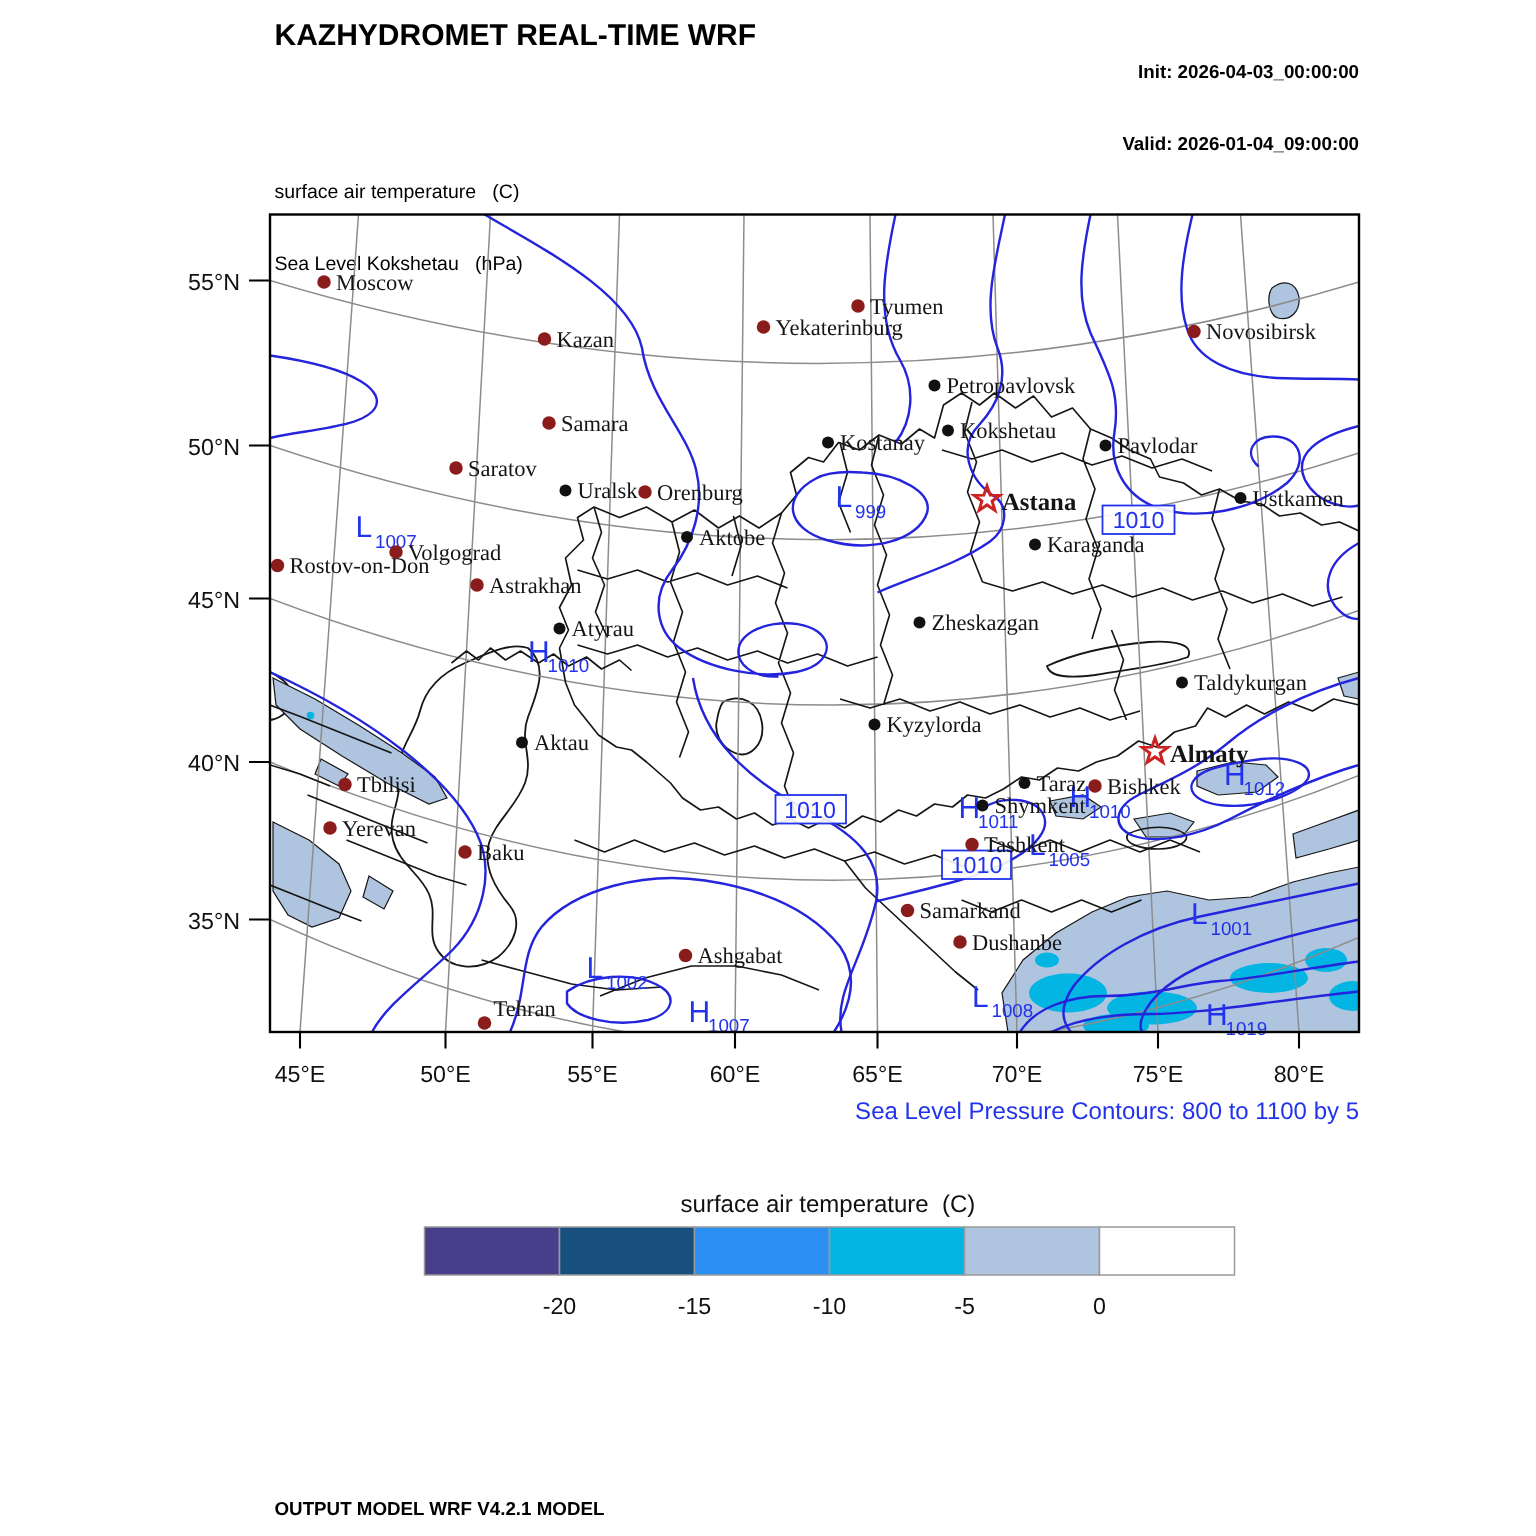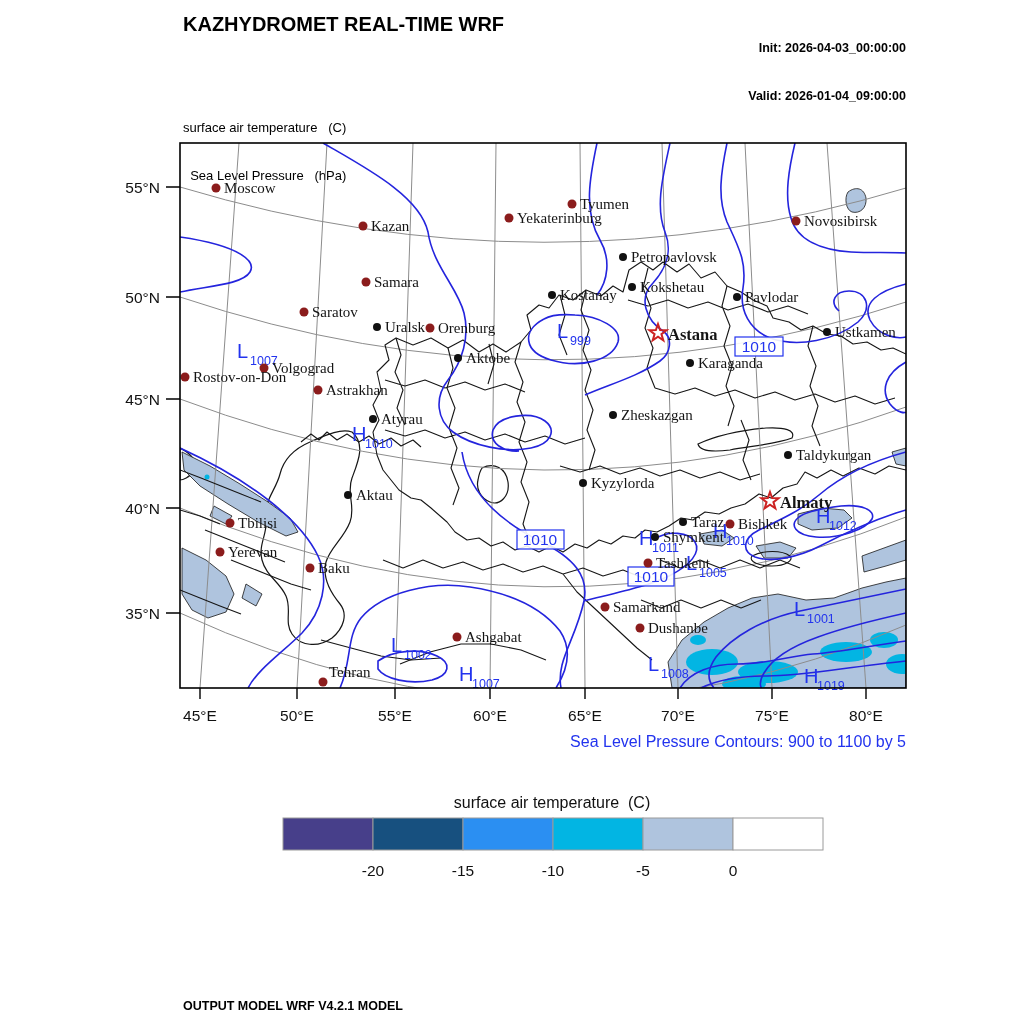--- a/index.html
+++ b/index.html
@@ -1,18 +1,18 @@
 <!DOCTYPE html>
 <html><head>
 <meta charset="utf-8">
 <style>
   html,body{margin:0;padding:0;background:#fff;}
   #stage{position:relative;width:1024px;height:1024px;background:#fff;overflow:hidden;
          font-family:"Liberation Sans",sans-serif;}
-  .abs{position:absolute;white-space:pre;text-align:right;}
+  .abs{position:absolute;white-space:pre;}
   #title{left:183px;top:13px;font-size:20px;font-weight:bold;color:#000;}
   #initvalid{right:118px;top:8px;text-align:right;font-size:12.5px;font-weight:bold;line-height:16px;color:#000;margin-left:34px;}
   #layers{left:183px;top:88px;font-size:13px;color:#000;line-height:16px;}
   #contournote{right:118px;top:733px;font-size:16px;color:#2233ee;}
   #footer{left:183px;top:966px;font-size:12.5px;font-weight:bold;line-height:16px;color:#000;}
   svg text{font-family:"Liberation Sans",sans-serif;}
   .grid path{stroke:#8c8c8c;stroke-width:1;fill:none;}
   .bord path{stroke:#161616;stroke-width:1.1;fill:none;stroke-linejoin:round;}
   .lake{stroke:#161616;stroke-width:1.2;fill:#ffffff;}
   .contour path{stroke:#2424dd;stroke-width:1.6;fill:none;stroke-linejoin:round;}
@@ -39,21 +39,21 @@
 
 <div id="stage">
 
   <div id="title" class="abs">KAZHYDROMET REAL-TIME WRF</div>
   <div id="initvalid" class="abs">
     <div>Init: 2026-04-03_00:00:00</div>
     <div>Valid: 2026-01-04_09:00:00</div>
   </div>
   <div id="layers" class="abs">
     <div>surface air temperature   (C)</div>
-    <div>Sea Level Pressure   (hPa)</div>
+    <div>Sea Level Kokshetau   (hPa)</div>
   </div>
 
   <svg width="1024" height="1024" viewBox="0 0 1024 1024" style="position:absolute;left:0;top:0">
     <defs>
         <clipPath id="mc">
           <rect x="180" y="143" width="726" height="545"></rect>
         </clipPath>
       </defs>
 
     <g clip-path="url(#mc)">
@@ -373,20 +373,20 @@
       <rect class="cbseg" x="643" y="818" width="90" height="32" fill="#afc4de"></rect>
       <rect class="cbseg" x="733" y="818" width="90" height="32" fill="#ffffff"></rect>
       <text class="cbl" x="373" y="876">-20</text>
       <text class="cbl" x="463" y="876">-15</text>
       <text class="cbl" x="553" y="876">-10</text>
       <text class="cbl" x="643" y="876">-5</text>
       <text class="cbl" x="733" y="876">0</text>
     </g>
   </svg>
 
-  <div id="contournote" class="abs">Sea Level Pressure Contours: 900 to 1100 by 5</div>
+  <div id="contournote" class="abs">Sea Level Pressure Contours: 800 to 1100 by 5</div>
 
   <div id="footer" class="abs">
     <div>OUTPUT MODEL WRF V4.2.1 MODEL</div>
     
   </div>
 
 </div>
 
 </body></html>

